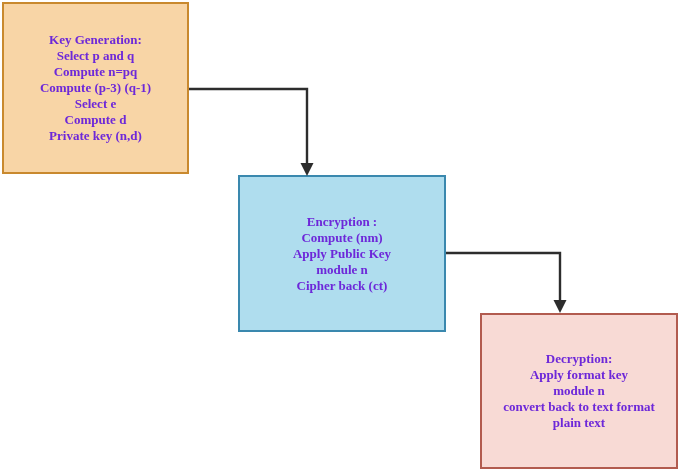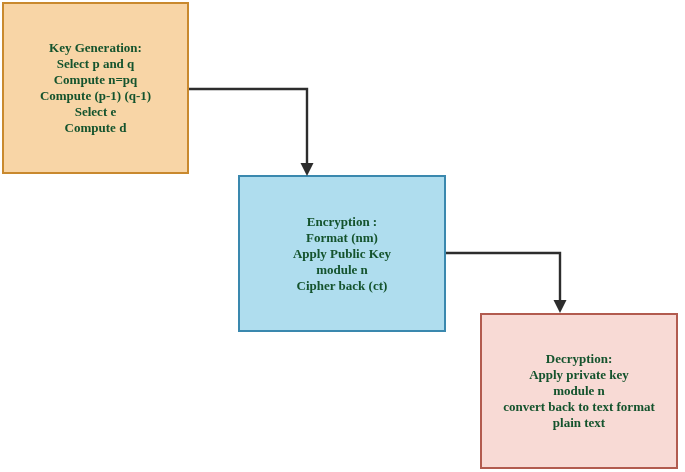--- a/index.html
+++ b/index.html
@@ -59,51 +59,52 @@
     height: 156px;
   }
   polyline.conn-line {
     fill: none;
     stroke-width: 2.4px;
   }
 </style>
 </head>
 <body>
 
-<div class="canvas" style="background-color: rgb(255, 255, 255); color: #14532d;">
+<div class="canvas" style="background-color: rgb(255, 255, 255); color: #6d28d9;">
 
   <svg class="connectors" viewBox="0 0 685 472" xmlns="http://www.w3.org/2000/svg">
     <g>
       <polyline class="conn-line" points="189,89 307,89 307,165" style="stroke: rgb(45, 45, 45);"></polyline>
       <polygon points="300.5,163 313.5,163 307,176" style="fill: rgb(45, 45, 45);"></polygon>
     </g>
     <g>
       <polyline class="conn-line" points="446,253 560,253 560,302" style="stroke: rgb(45, 45, 45);"></polyline>
       <polygon points="553.5,300 566.5,300 560,313" style="fill: rgb(45, 45, 45);"></polygon>
     </g>
   </svg>
 
   <div class="node node-keygen" style="background-color: rgb(248, 213, 166); border-color: rgb(201, 137, 46);">
     <div class="ln">Key Generation:</div>
     <div class="ln">Select p and q</div>
     <div class="ln">Compute n=pq</div>
-    <div class="ln">Compute (p-1) (q-1)</div>
+    <div class="ln">Compute (p-3) (q-1)</div>
     <div class="ln">Select e</div>
     <div class="ln">Compute d</div>
+    <div class="ln">Private key (n,d)</div>
   </div>
 
   <div class="node node-encryption" style="background-color: rgb(175, 221, 238); border-color: rgb(58, 136, 174); align-items: center;">
     <div class="ln">Encryption :</div>
-    <div class="ln">Format (nm)</div>
+    <div class="ln">Compute (nm)</div>
     <div class="ln">Apply Public Key</div>
     <div class="ln">module n</div>
     <div class="ln">Cipher back (ct)</div>
   </div>
 
   <div class="node node-decryption" style="background-color: rgb(248, 218, 213); border-color: rgb(178, 91, 79);">
     <div class="ln">Decryption:</div>
-    <div class="ln">Apply private key</div>
+    <div class="ln">Apply format key</div>
     <div class="ln">module n</div>
     <div class="ln">convert back to text format</div>
     <div class="ln">plain text</div>
   </div>
 
 </div>
 
 </body></html>

